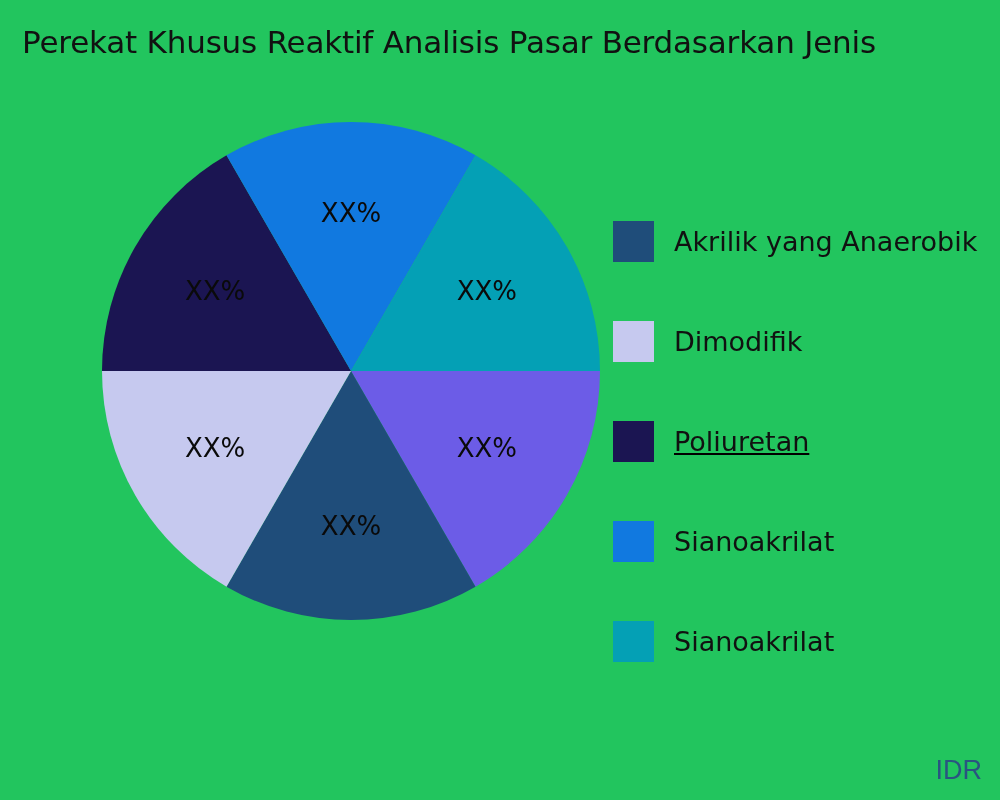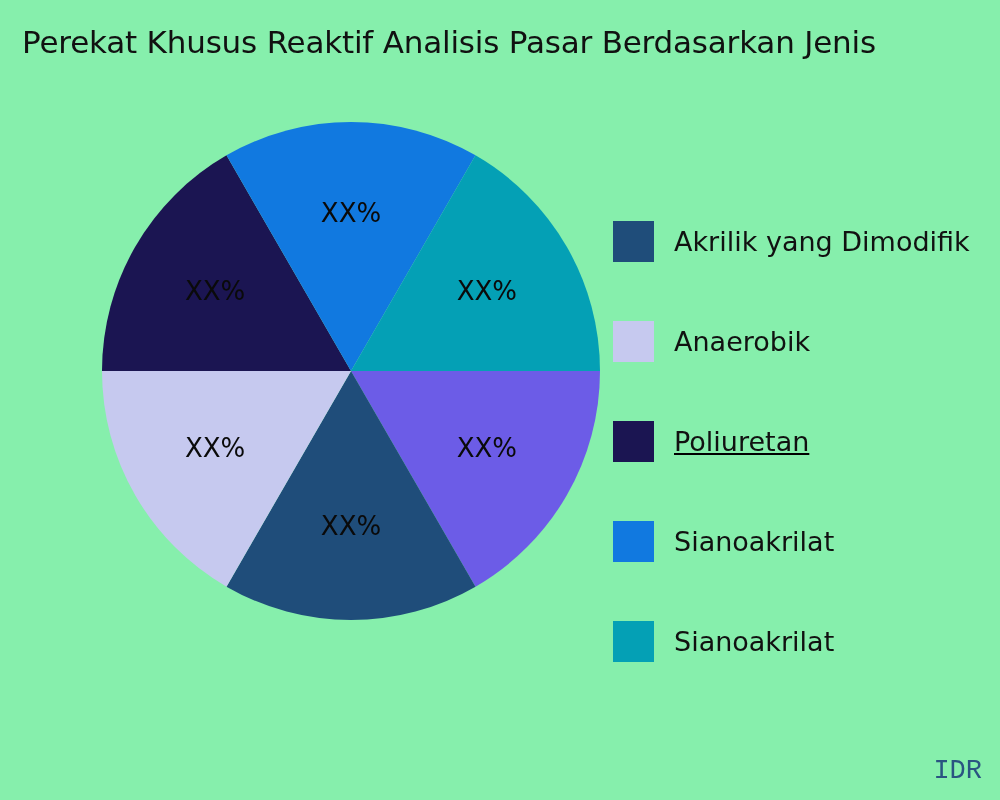--- a/index.html
+++ b/index.html
@@ -11,21 +11,21 @@
     width: 1000px;
     height: 800px;
     overflow: hidden;
     font-family: "DejaVu Sans", "Liberation Sans", sans-serif;
     position: relative;
   }
   #root {
     position: relative;
     width: 1000px;
     height: 800px;
-    background: #86efac;
+    background: #22c55e;
   }
   .chart-title {
     position: absolute;
     left: 22px;
     top: 24px;
     font-size: 31px;
     font-weight: 400;
     color: #111111;
     letter-spacing: -0.2px;
     white-space: nowrap;
@@ -76,21 +76,21 @@
     color: #111111;
     font-family: "DejaVu Sans", "Liberation Sans", sans-serif;
     line-height: 1;
   }
   #currency-note {
     position: absolute;
     right: 18px;
     bottom: 14px;
     font-size: 27px;
     color: #2a5481;
-    font-family: Liberation Mono, monospace;
+    font-family: Liberation Sans, sans-serif;
   }
 </style>
 </head>
 <body>
 
 <div id="root">
 
   <div class="chart-title">Perekat Khusus Reaktif Analisis Pasar Berdasarkan Jenis</div>
 
   <div id="pie-wrap">
@@ -110,25 +110,25 @@
           <text class="slice-label" x="113.1" y="170.6">XX%</text>
           <text class="slice-label" x="249.0" y="92.1">XX%</text>
           <text class="slice-label" x="384.9" y="170.6">XX%</text>
         </g>
     </svg>
   </div>
 
   <div id="legend">
       <div class="legend-item" style="top: 100px;">
         <span class="legend-swatch" style="background: rgb(31, 77, 122);"></span>
-        <span class="legend-label">Akrilik yang Dimodifik</span>
+        <span class="legend-label">Akrilik yang Anaerobik</span>
       </div>
       <div class="legend-item" style="top: 200px;">
         <span class="legend-swatch" style="background: rgb(198, 201, 239);"></span>
-        <span class="legend-label">Anaerobik</span>
+        <span class="legend-label">Dimodifik</span>
       </div>
       <div class="legend-item" style="top: 300px; text-decoration: underline;">
         <span class="legend-swatch" style="background: rgb(27, 21, 82);"></span>
         <span class="legend-label">Poliuretan</span>
       </div>
       <div class="legend-item" style="top: 400px;">
         <span class="legend-swatch" style="background: rgb(17, 121, 224);"></span>
         <span class="legend-label">Sianoakrilat</span>
       </div>
       <div class="legend-item" style="top: 500px;">

